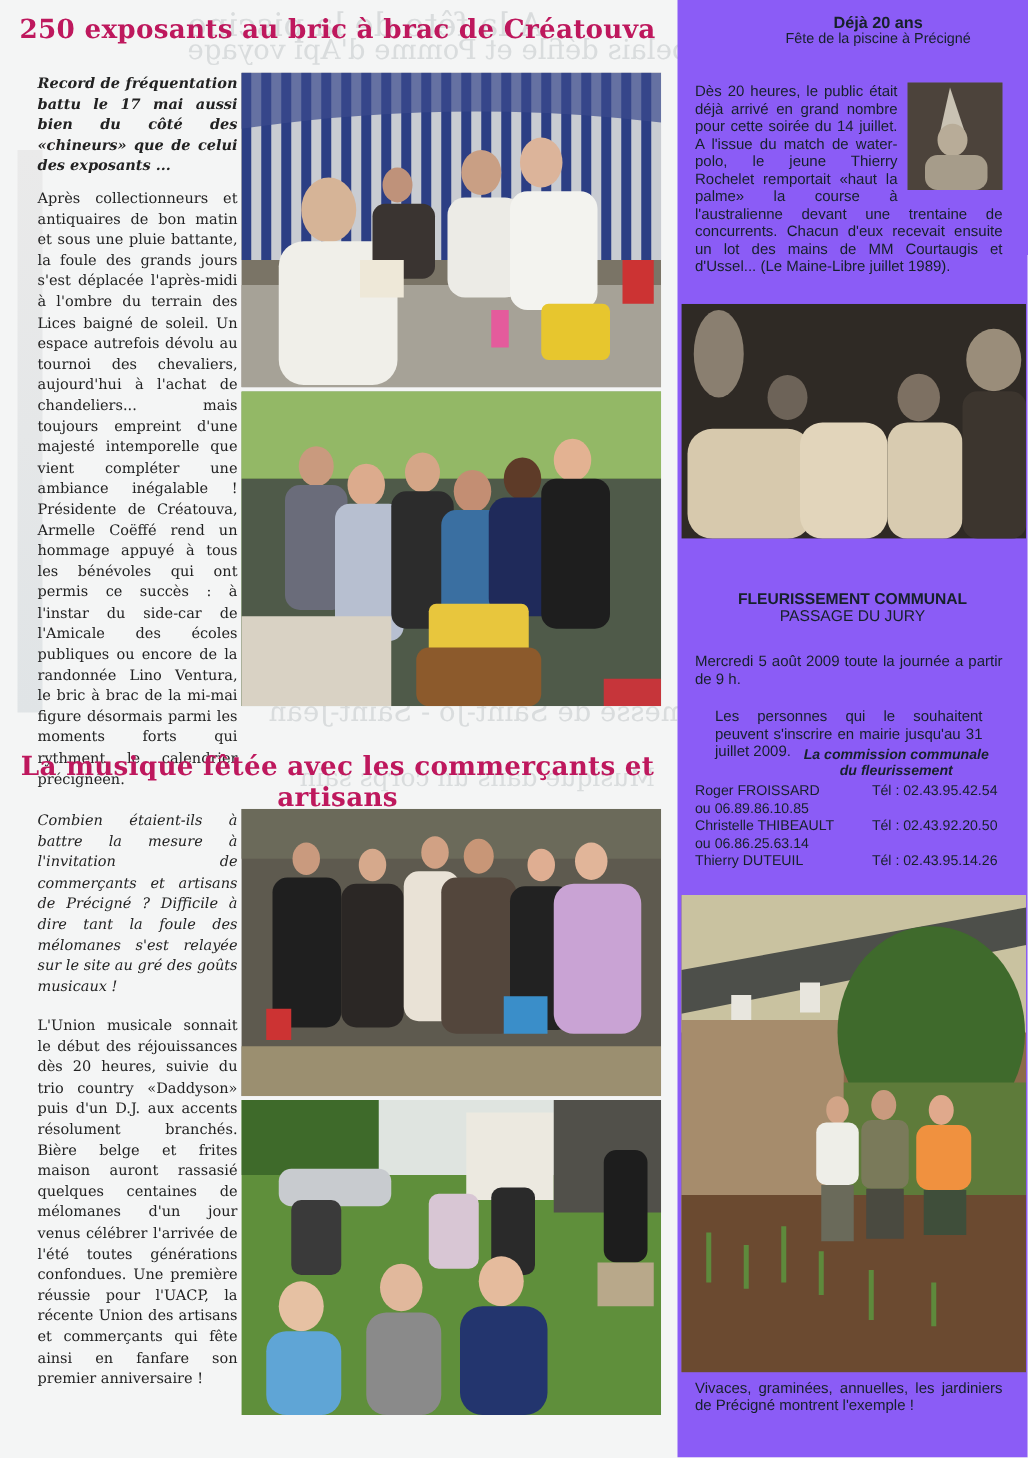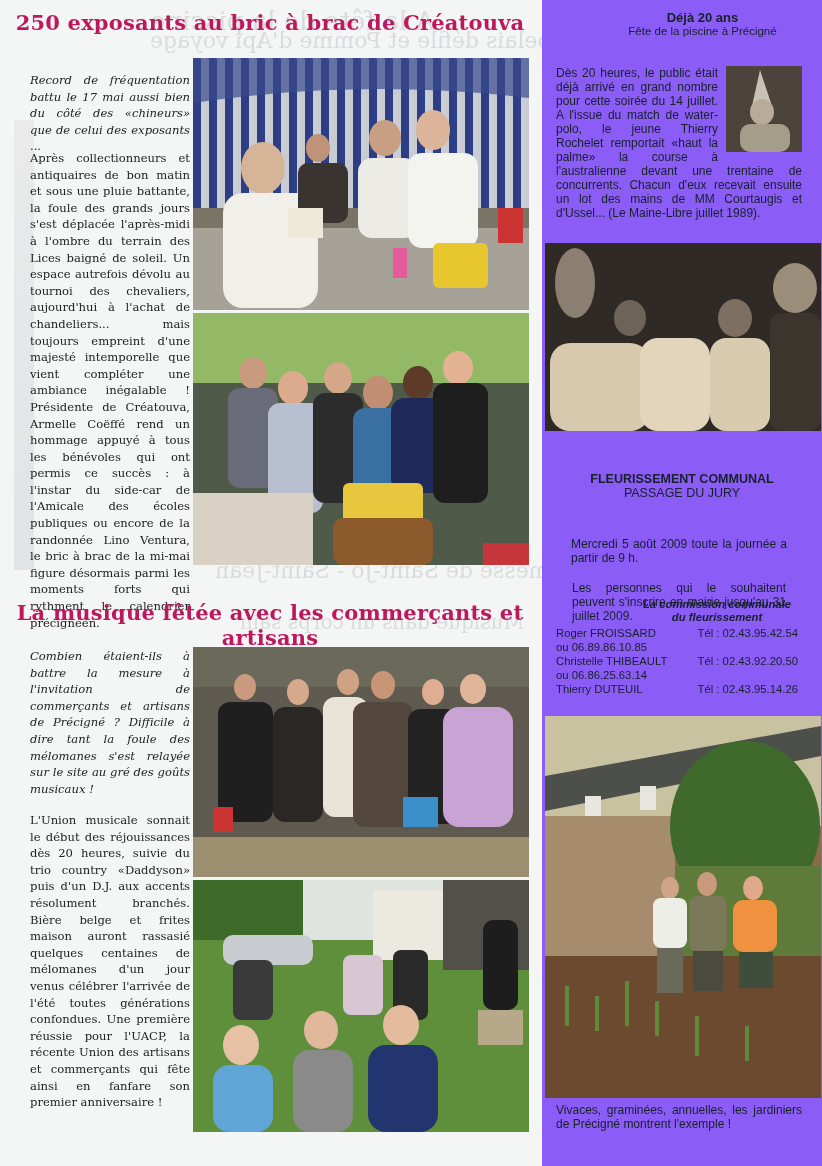--- a/index.html
+++ b/index.html
@@ -50,21 +50,21 @@
 
 <div class="left-strip"></div>
 
 <div class="ghost" style="left:150px; top:6px;">A la fête de la piscine</div>
 <div class="ghost" style="left:150px; top:28px; font-size:22px;">François Rabelais défile et Pomme d'Api voyage</div>
 <div class="ghost" style="left:215px; top:558px; font-size:22px;">A la kermesse de Saint-Jo - Saint-Jean</div>
 <div class="ghost" style="left:240px; top:610px; font-size:20px;">Musique dans un corps sain</div>
 
 <h1 class="headline" style="top:10px; margin:0;">250 exposants au bric à brac de Créatouva</h1>
 
-<div class="col-text italic" style="top:72px;">
+<div class="col-text italic" style="top:58px;font-weight:bold;">
   <p>Record de fréquentation battu le 17 mai aussi bien du côté des «chineurs» que de celui des exposants ...</p>
 </div>
 <div class="col-text" style="top:150px;">
   <p>Après collectionneurs et antiquaires de bon matin et sous une pluie battante, la foule des grands jours s'est déplacée l'après-midi à l'ombre du terrain des Lices baigné de soleil. Un espace autrefois dévolu au tournoi des chevaliers, aujourd'hui à l'achat de chandeliers... mais toujours empreint d'une majesté intemporelle que vient compléter une ambiance inégalable ! Présidente de Créatouva, Armelle Coëffé rend un hommage appuyé à tous les bénévoles qui ont permis ce succès : à l'instar du side-car de l'Amicale des écoles publiques ou encore de la randonnée Lino Ventura, le bric à brac de la mi-mai figure désormais parmi les moments forts qui rythment le calendrier précignéen.</p>
 </div>
 
 <div class="photo" style="left:193px; top:58px; width:336px; height:252px;">
   <svg width="336" height="252" viewBox="0 0 336 252">
     <defs>
       <pattern id="stripes" width="16" height="16" patternUnits="userSpaceOnUse">
@@ -195,21 +195,21 @@
       <ellipse cx="250" cy="45" rx="22" ry="25" fill="#9a8d7a"></ellipse>
       <rect x="225" y="70" width="51" height="118" rx="12" fill="#3c352e"></rect>
     </svg>
   </div>
 
   <div class="sb-center" style="position:absolute; top:472px; width:280px;">
     <div class="sb-title" style="font-size:12.5px;">FLEURISSEMENT COMMUNAL</div>
     <div class="sb-sub" style="font-size:12.5px;">PASSAGE DU JURY</div>
   </div>
   <div style="position:absolute; left:14px; top:522px; width:246px;">
-    <p class="sb-body" style="margin:15px;">Mercredi 5 août 2009 toute la journée a partir de 9 h.</p>
+    <p class="sb-body" style="margin:0;">Mercredi 5 août 2009 toute la journée a partir de 9 h.</p>
     <p class="sb-body" style="margin:16px;">Les personnes qui le souhaitent peuvent s'inscrire en mairie jusqu'au 31 juillet 2009.</p>
   </div>
 
   <div class="sb-center" style="position:absolute; top:598px; width:270px; font-weight:bold; font-style:italic; font-size:11.3px; line-height:13px;padding-left:40px;">
     <div>La commission communale</div>
     <div>du fleurissement</div>
   </div>
   <div style="position:absolute; left:14px; top:626px; width:242px;text-align:center;">
     <div class="contact-row">
       <span>Roger FROISSARD</span>

